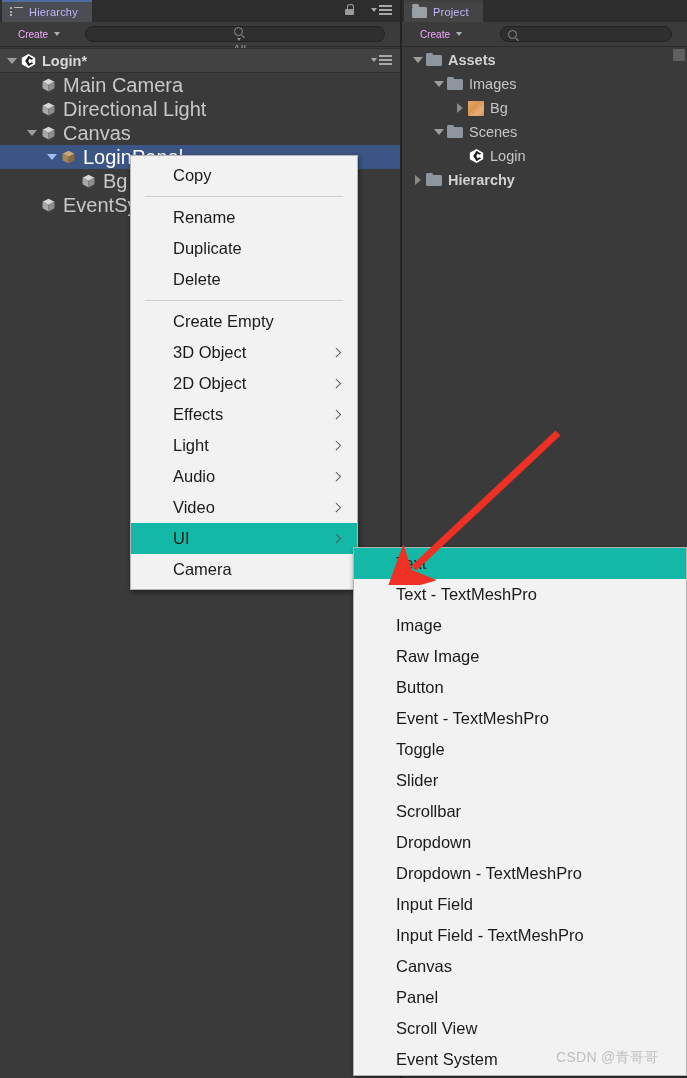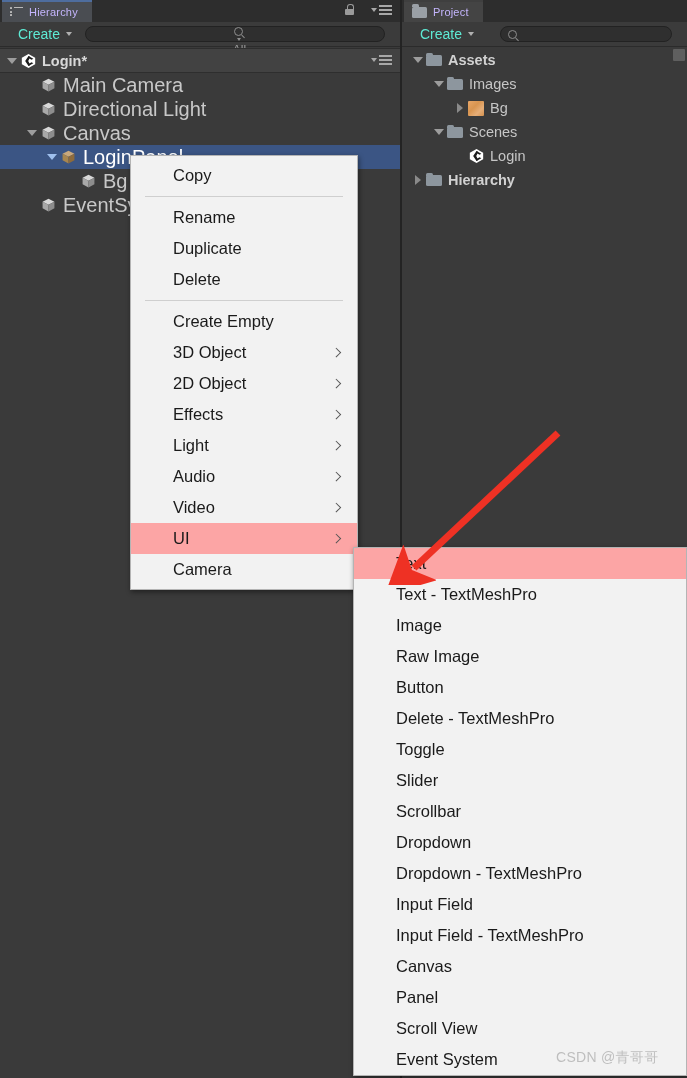--- a/index.html
+++ b/index.html
@@ -43,21 +43,21 @@
   .hier-icon b:nth-of-type(3){top:7.6px}
 
   .folder-icon{width:15px;height:11px;background:#9aa0a6;border-radius:1.5px;position:relative;display:inline-block;}
   .folder-icon:before{content:"";position:absolute;left:0;top:-2.6px;width:6.5px;height:3px;background:#9aa0a6;border-radius:1.5px 1.5px 0 0;}
 
   
   .toolbar{position:absolute;left:0;top:22px;height:24px;width:100%;background:#3b3b3b;border-bottom:1px solid #2b2b2b;}
   .create-btn{
     position:absolute;left:12px;top:3px;height:18px;
     display:flex;align-items:center;gap:6px;
-    color:#5eead4;font-size:14px;
+    color:#f0abfc;font-size:10px;
     padding:0 6px;border-radius:2px;
   }
   .caret-dn{width:0;height:0;border-left:3.5px solid transparent;border-right:3.5px solid transparent;border-top:4px solid #b0b0b0;}
   .search-field{
     position:absolute;top:4px;height:16px;
     background:#2f2f2f;border:1px solid #222;border-radius:8px;
     display:flex;align-items:center;padding-left:7px;gap:2px;
     box-sizing:border-box;
   }
   #hier-search{left:85px;width:300px;flex-direction:column;}
@@ -123,21 +123,21 @@
   #context-menu{left:130px;top:155px;width:228px;}
   #ui-submenu{left:353px;top:547px;width:334px;padding:0;}
   .mi{
     height:31px;display:flex;align-items:center;
     padding-left:42px;padding-right:14px;
     font-size:16.5px;color:#1a1a1a;
     position:relative;box-sizing:border-box;
     font-family:"Liberation Sans","DejaVu Sans",sans-serif;
   }
   #ui-submenu .mi{height:31px;padding-left:42px;}
-  .mi.hl{background:#fca5a5;}
+  .mi.hl{background:#14b8a6;}
   .mi .arrow{
     position:absolute;right:18px;top:50%;margin-top:-5px;
     width:6px;height:10px;
   }
   .mi .arrow:before{
     content:"";position:absolute;left:0;top:1px;
     width:5.5px;height:5.5px;border-right:1.6px solid #555;border-top:1.6px solid #555;
     transform:rotate(45deg);
   }
   .msep{height:1px;background:#cfcfcf;margin:5px 14px 5px 14px;}
@@ -439,21 +439,21 @@
       <div class="mi">
         <span>Image</span>
       </div>
       <div class="mi">
         <span>Raw Image</span>
       </div>
       <div class="mi">
         <span>Button</span>
       </div>
       <div class="mi">
-        <span>Delete - TextMeshPro</span>
+        <span>Event - TextMeshPro</span>
       </div>
       <div class="mi">
         <span>Toggle</span>
       </div>
       <div class="mi">
         <span>Slider</span>
       </div>
       <div class="mi">
         <span>Scrollbar</span>
       </div>

